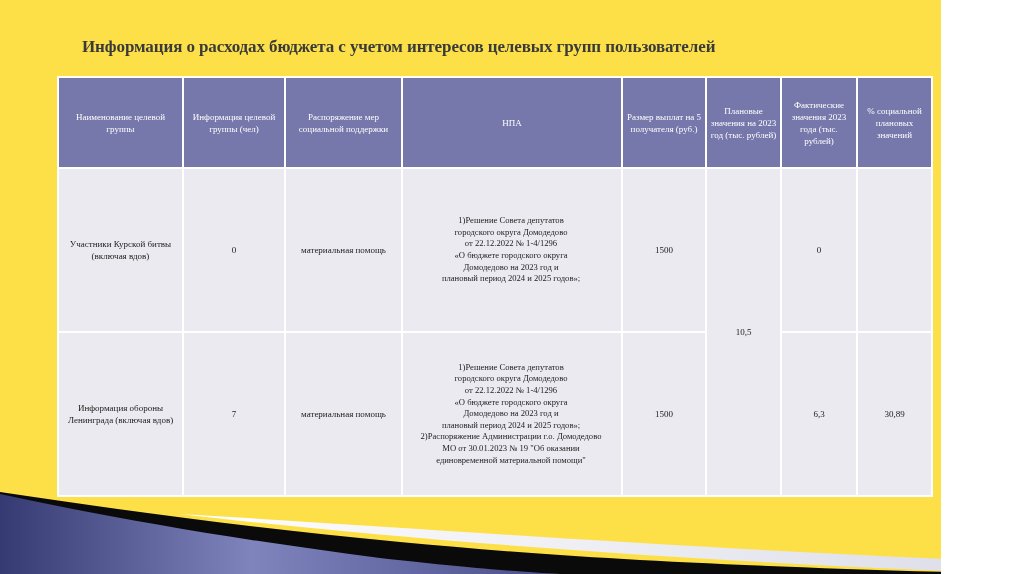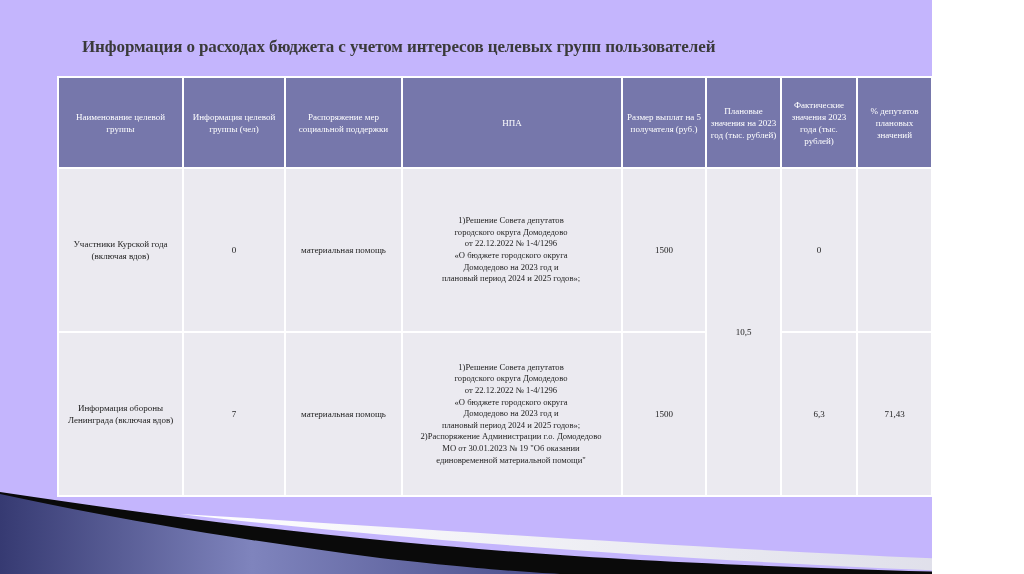--- a/index.html
+++ b/index.html
@@ -8,22 +8,23 @@
     width: 1024px;
     height: 574px;
     overflow: hidden;
     background: #ffffff;
     font-family: "Liberation Serif", "DejaVu Serif", serif;
   }
   .slide {
     position: relative;
     width: 932px;
     height: 574px;
-    background: #c4b5fd;
+    background: #fde047;
     overflow: hidden;
+    padding-left: 9px;
   }
   .title {
     position: absolute;
     left: 82px;
     top: 37px;
     font-size: 17px;
     font-weight: bold;
     color: #3a3a3a;
     letter-spacing: -0.1px;
     white-space: nowrap;
@@ -90,26 +91,26 @@
     </colgroup>
     <thead>
       <tr>
         <th>Наименование целевой группы</th>
         <th>Информация целевой группы (чел)</th>
         <th>Распоряжение мер социальной поддержки</th>
         <th>НПА</th>
         <th>Размер выплат на 5 получателя (руб.)</th>
         <th>Плановые значения на 2023 год (тыс. рублей)</th>
         <th>Фактические значения 2023 года (тыс. рублей)</th>
-        <th>% депутатов плановых значений</th>
+        <th>% социальной плановых значений</th>
       </tr>
     </thead>
     <tbody>
       <tr class="row1">
-        <td>Участники Курской года (включая вдов)</td>
+        <td>Участники Курской битвы (включая вдов)</td>
         <td>0</td>
         <td>материальная помощь</td>
         <td class="npa">
           <span class="npa-line">1)Решение Совета депутатов</span>
           <span class="npa-line">городского округа Домодедово</span>
           <span class="npa-line">от 22.12.2022 № 1-4/1296</span>
           <span class="npa-line">«О  бюджете городского округа</span>
           <span class="npa-line">Домодедово на 2023 год и</span>
           <span class="npa-line">плановый период 2024 и 2025 годов»;</span>
         </td>
@@ -128,21 +129,21 @@
           <span class="npa-line">от 22.12.2022 № 1-4/1296</span>
           <span class="npa-line">«О  бюджете городского округа</span>
           <span class="npa-line">Домодедово на 2023 год и</span>
           <span class="npa-line">плановый период 2024 и 2025 годов»;</span>
           <span class="npa-line">2)Распоряжение Администрации г.о. Домодедово</span>
           <span class="npa-line">МО от 30.01.2023 №  19 "Об оказании</span>
           <span class="npa-line">единовременной материальной помощи"</span>
         </td>
         <td>1500</td>
         <td>6,3</td>
-        <td>71,43</td>
+        <td>30,89</td>
       </tr>
     </tbody>
   </table>
 
   <svg class="swoosh" viewBox="0 0 1024 104" preserveAspectRatio="none">
     <defs>
       <linearGradient id="swg" x1="0" y1="0" x2="1" y2="0">
         <stop offset="0" stop-color="#363a72"></stop>
         <stop offset="0.45" stop-color="#7f84bd"></stop>
         <stop offset="1" stop-color="#4a4e8a"></stop>

